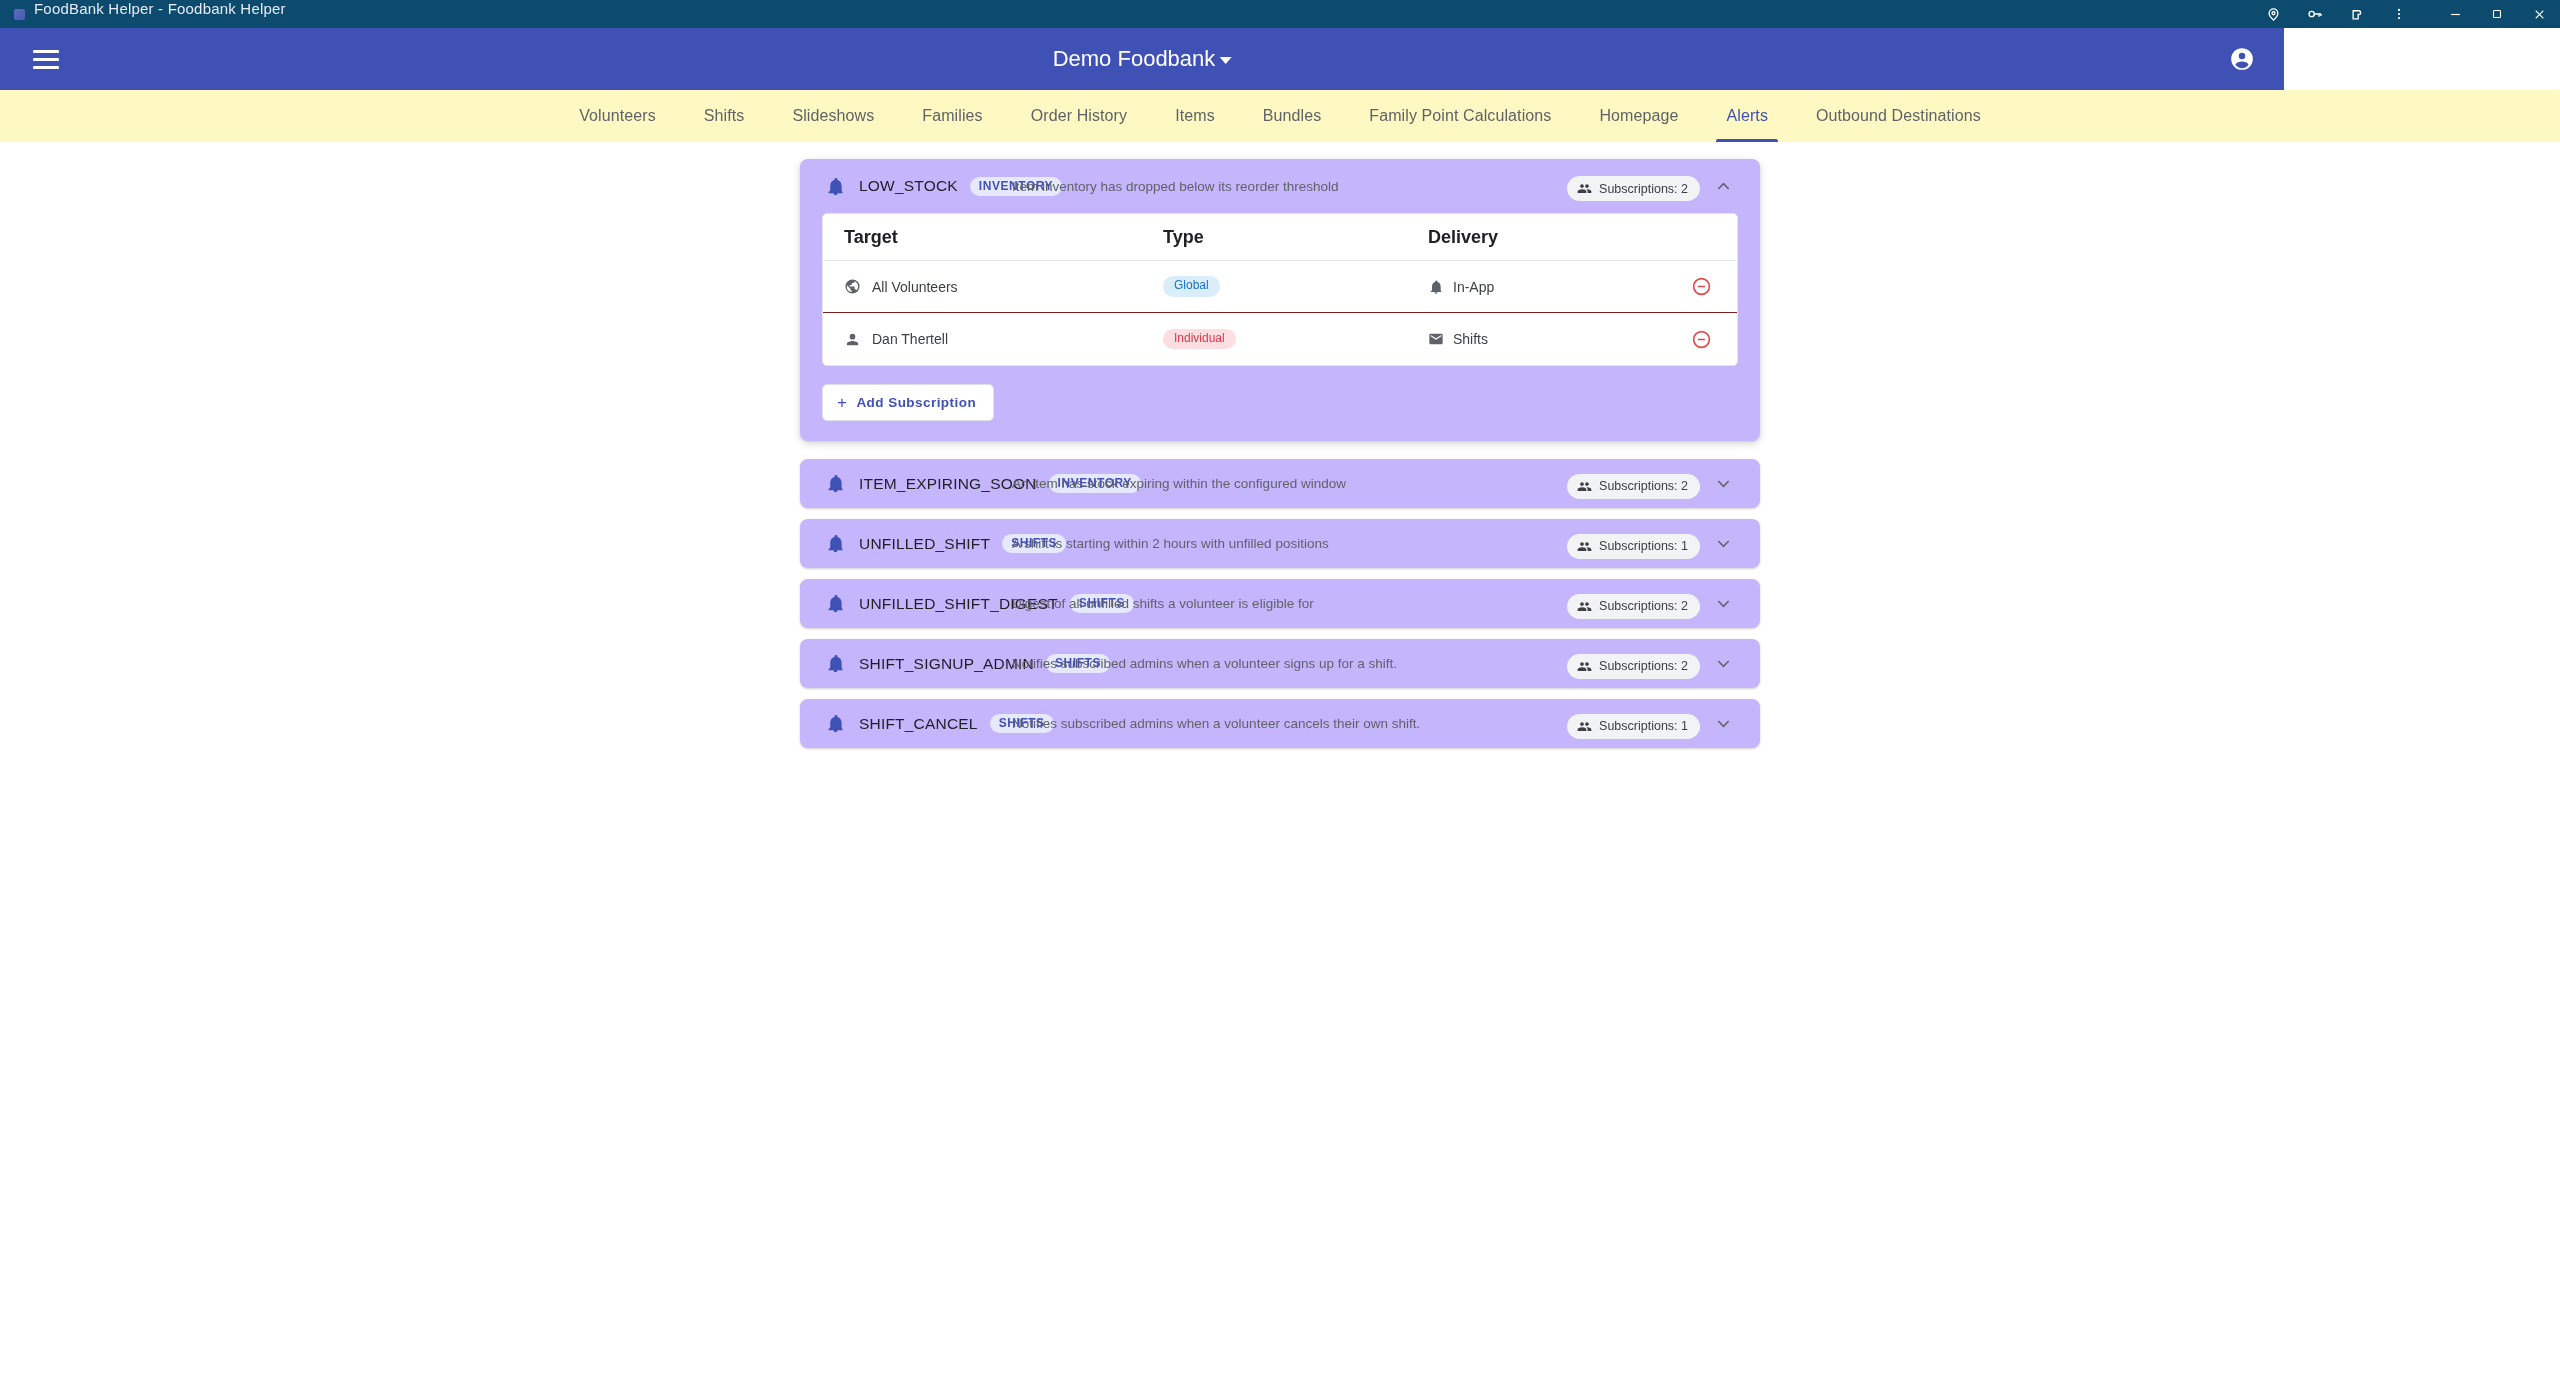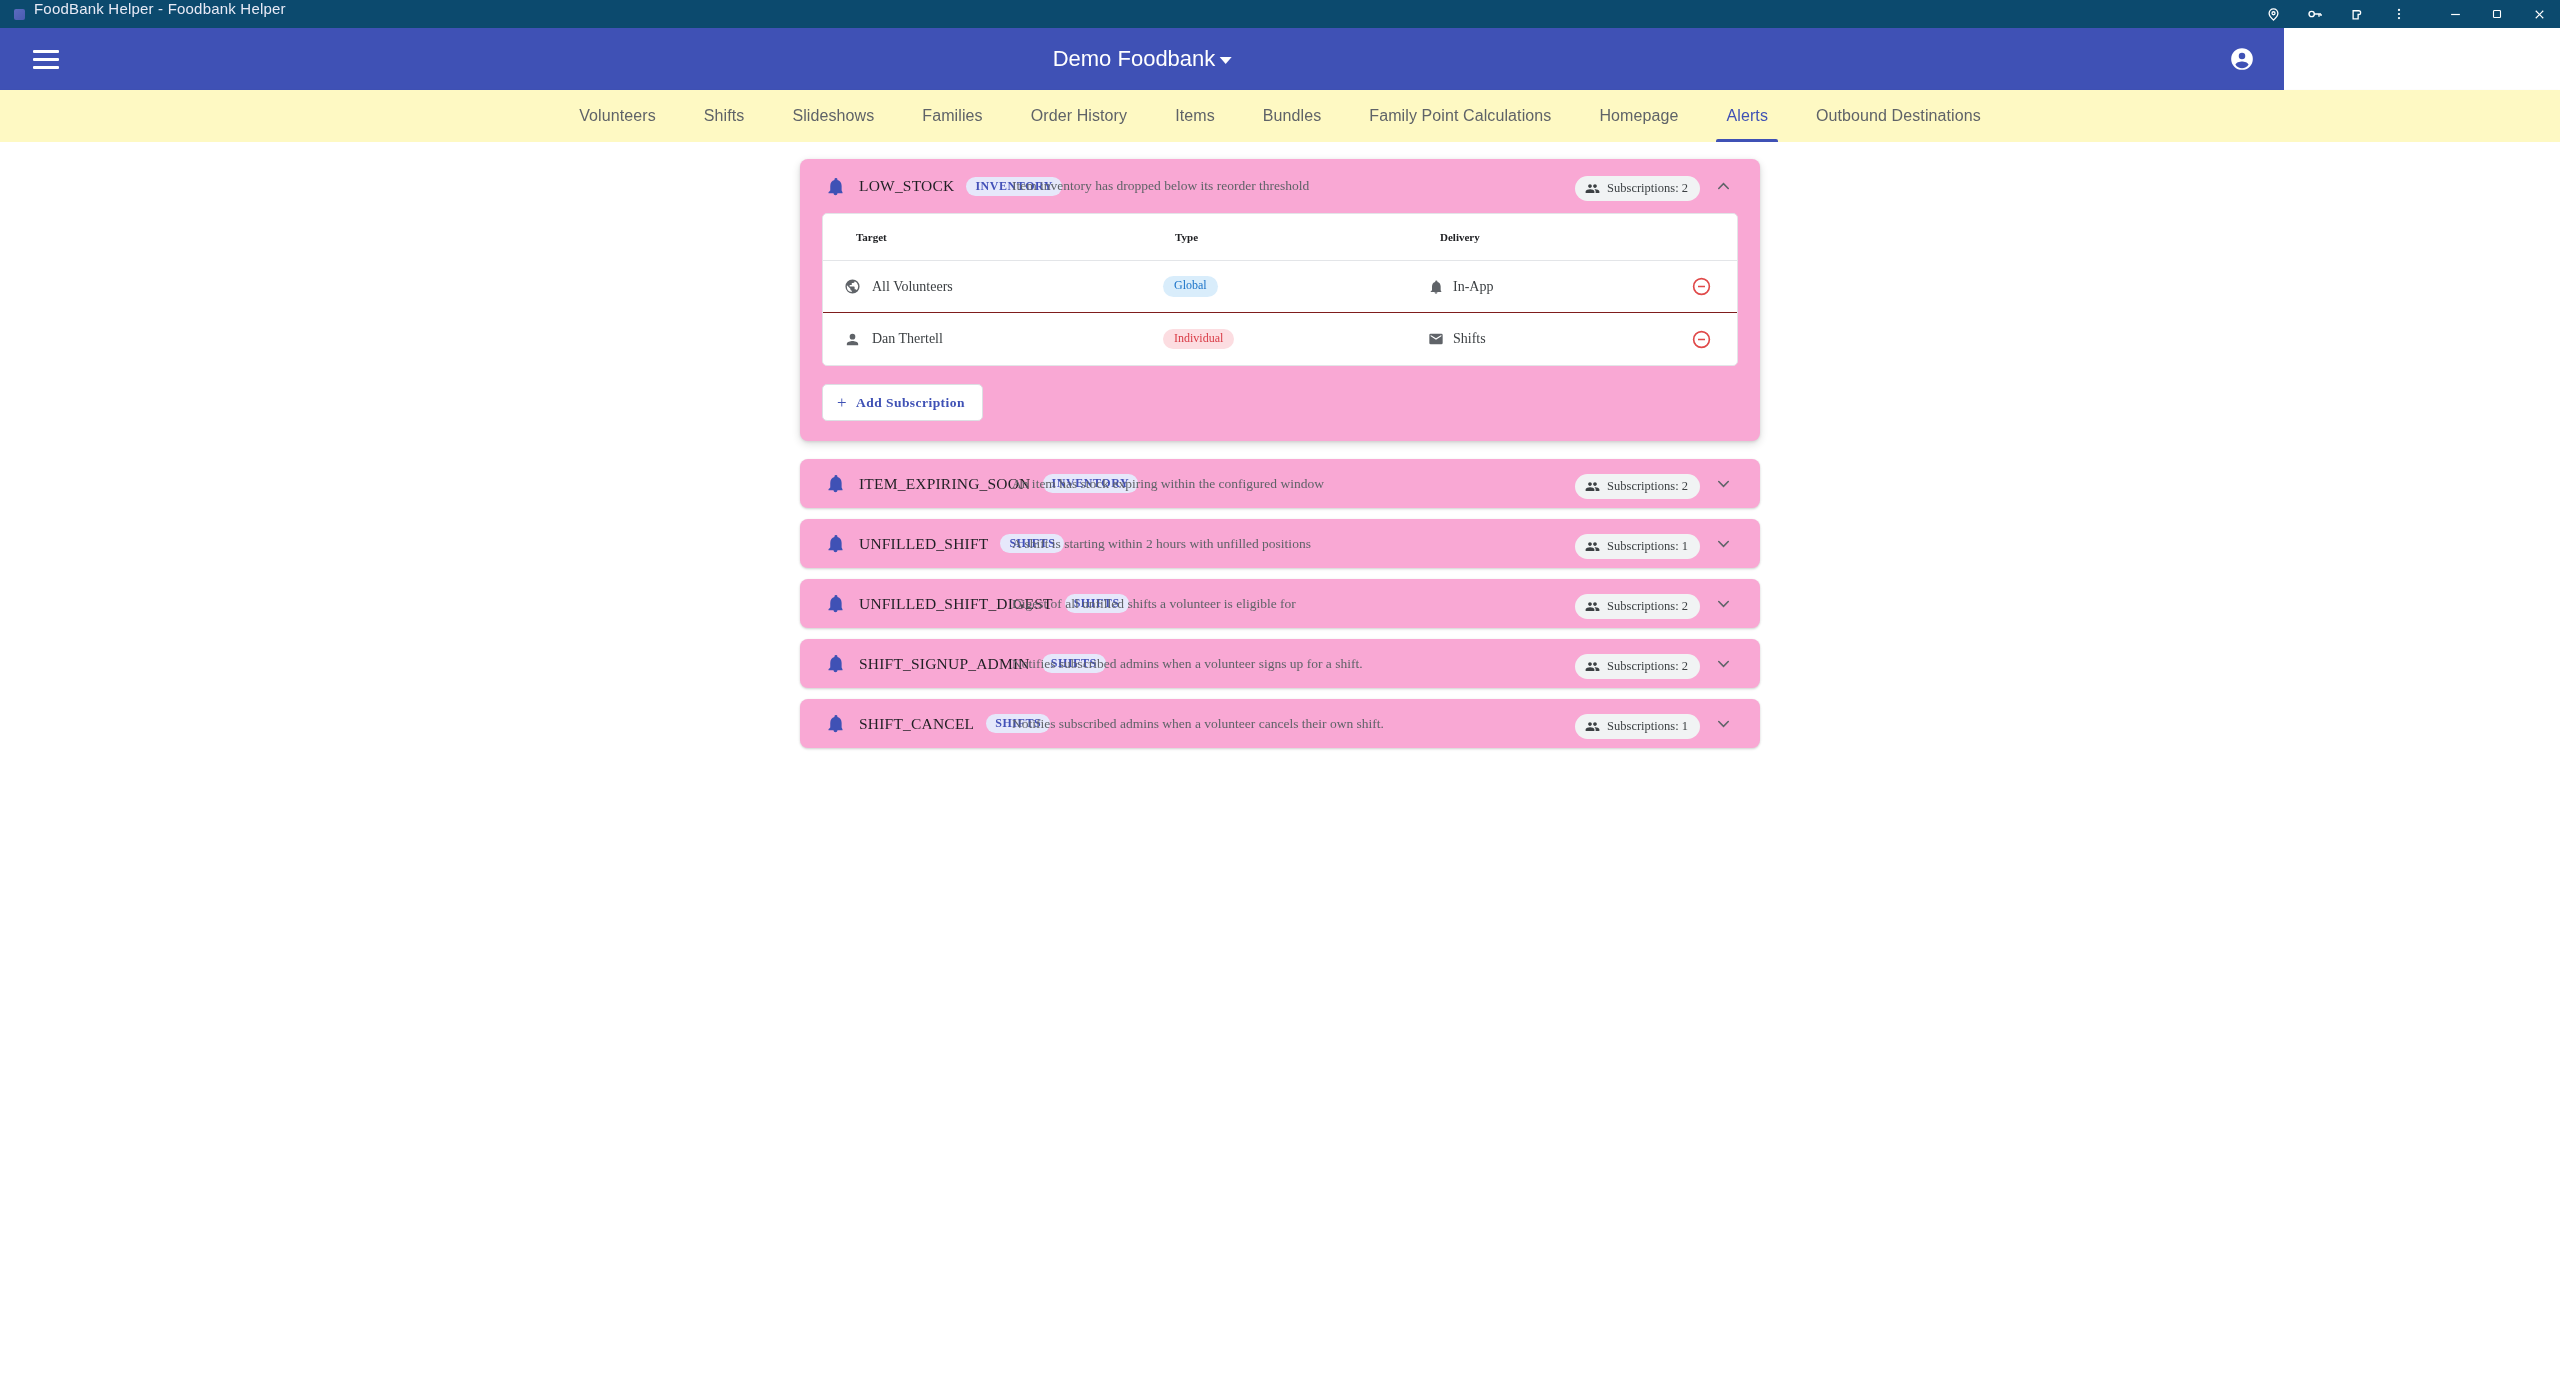--- a/index.html
+++ b/index.html
@@ -86,23 +86,23 @@
   .main {
     position: absolute; top: 142px; left: 0; width: 2560px; height: 1250px;
     background: #ffffff;
     display: flex; flex-direction: column; align-items: center;
     padding-top: 17px;
   }
   .alerts-list { width: 960px; display: flex; flex-direction: column; }
 
   
   .alert-card {
-    background: #f9a8d4; border-radius: 8px;
+    background: #c4b5fd; border-radius: 8px;
     box-shadow: 0 1px 3px rgba(0,0,0,0.12), 0 1px 2px rgba(0,0,0,0.08);
-    margin-bottom: 11px; overflow: hidden; font-family: Liberation Serif, serif;
+    margin-bottom: 11px; overflow: hidden;
   }
   .alert-card.expanded {
     box-shadow: 0 3px 9px rgba(0,0,0,0.14), 0 1px 3px rgba(0,0,0,0.10);
     margin-bottom: 18px;
   }
   .alert-head {
     height: 49px; display: flex; align-items: center;
     padding: 0 22px 0 22px; cursor: pointer; position: relative;
   }
   .alert-card.expanded .alert-head { height: 54px; }
@@ -144,21 +144,21 @@
   .sub-row {
     display: flex; align-items: center; height: 52px;
     border-bottom: 1px solid #7f1d1d; padding: 0 0 0 0;
   }
   .sub-row:last-child { border-bottom: none; }
   .sub-row.header { height: 47px; border-bottom: 1px solid #e3e5e8; }
   .col-target { width: 340px; padding-left: 21px; display: flex; align-items: center; gap: 11px; }
   .col-type   { width: 265px; display: flex; align-items: center; }
   .col-deliv  { flex: 1; display: flex; align-items: center; gap: 9px; }
   .col-act    { width: 72px; display: flex; align-items: center; justify-content: center; }
-  .th { font-size: 11px; color: #202124; font-weight: 700; margin-left: 12px; }
+  .th { font-size: 18px; color: #202124; font-weight: 700; }
   .td { font-size: 14px; color: #3c4043; white-space: nowrap; }
   .tgt-ico { color: #5f6368; display: flex; align-items: center; }
   .deliv-ico { color: #5f6368; display: flex; align-items: center; }
   .pill {
     border-radius: 11px; padding: 3px 11px 4px; font-size: 12px;
     line-height: 1.15; white-space: nowrap;
   }
   .pill-global     { background: #d9edfb; color: #1a73c8; }
   .pill-individual { background: #fcdde1; color: #d93b46; }
   .del-btn {

